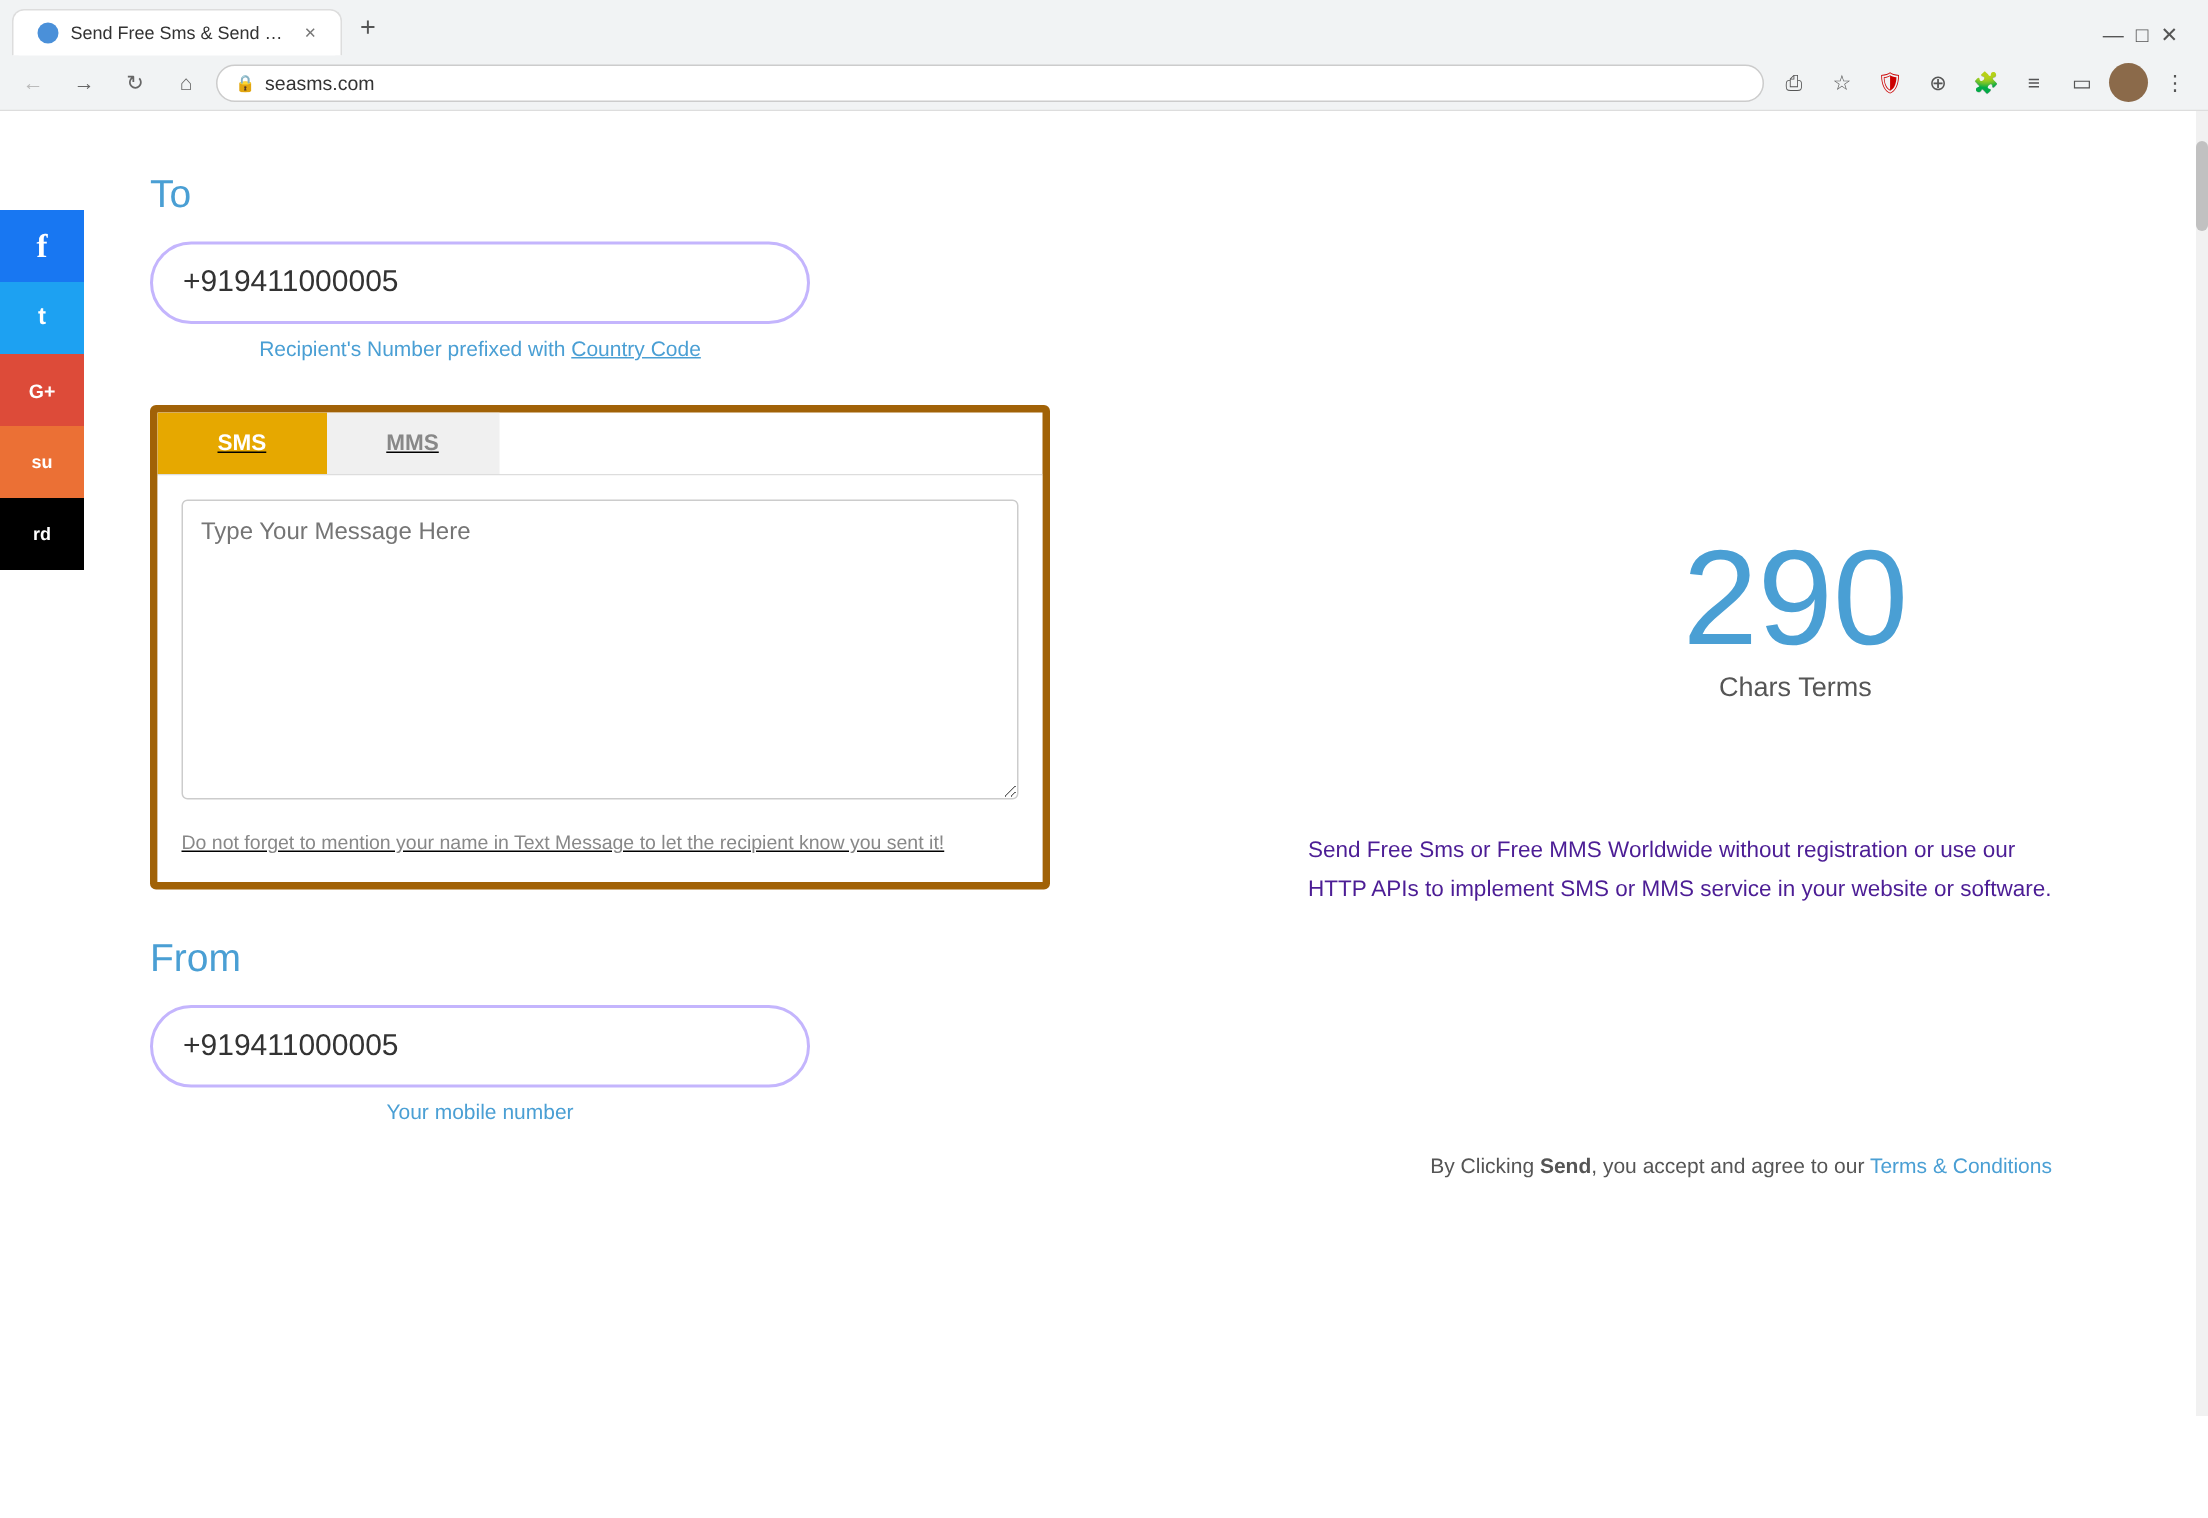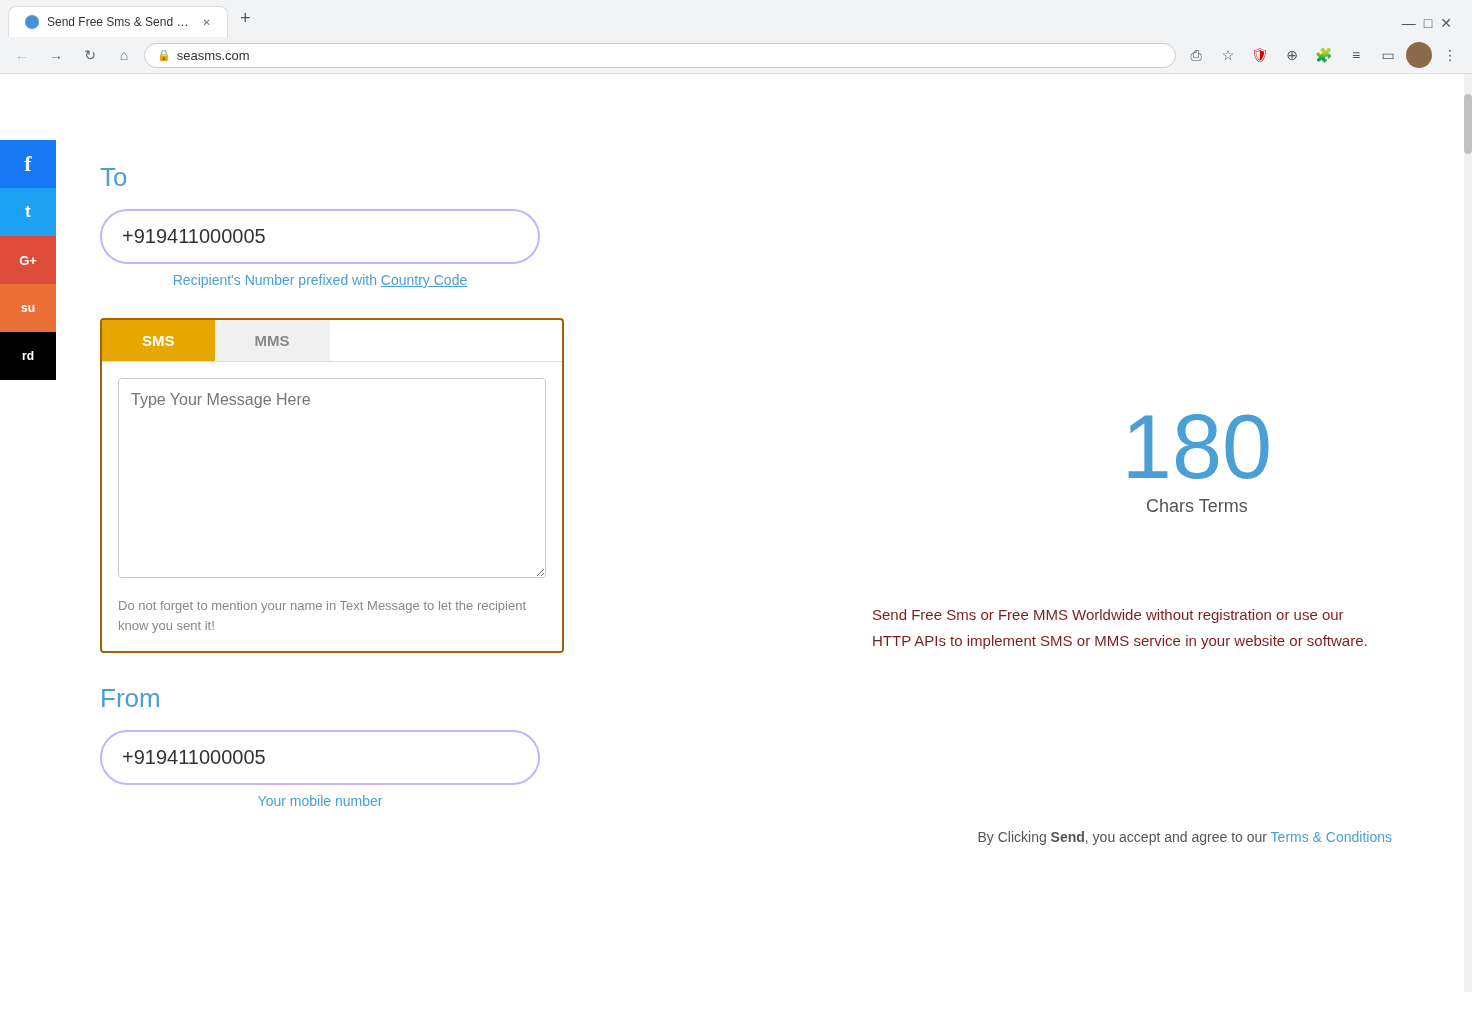--- a/index.html
+++ b/index.html
@@ -146,24 +146,23 @@
       justify-content: center;
       color: #fff;
       font-size: 18px;
       cursor: pointer;
       font-weight: bold;
     }
 
     
     .page-content {
       flex: 1;
-      padding: 40px 80px 40px 100px;
+      padding: 40px 104px 40px 100px;
       min-height: 870px;
       position: relative;
-      margin-top: 48px;
     }
 
     .section-label {
       font-size: 26px;
       color: #4a9fd4;
       font-weight: normal;
       margin-bottom: 16px;
     }
 
     .phone-input {
@@ -185,24 +184,25 @@
       width: 440px;
     }
     .hint-text a {
       color: #4a9fd4;
       text-decoration: underline;
     }
 
     
     .message-container {
       margin-top: 30px;
-      width: 464px;
-      border: 2px solid #a16207;
+      width: 600px;
+      border: 5px solid #a16207;
       border-radius: 4px;
       overflow: hidden;
+      text-decoration: underline;
     }
     .message-tabs {
       display: flex;
       border-bottom: 1px solid #ddd;
     }
     .message-tab {
       padding: 12px 40px;
       font-size: 15px;
       font-weight: bold;
       cursor: pointer;
@@ -258,21 +258,21 @@
       color: #555;
       margin-top: 4px;
     }
 
     .promo-text {
       position: absolute;
       right: 100px;
       top: 480px;
       width: 500px;
       font-size: 15px;
-      color: #7f1d1d;
+      color: #4c1d95;
       line-height: 1.7;
     }
 
     
     .from-section {
       margin-top: 30px;
     }
 
     .terms-text {
       font-size: 14px;
@@ -366,21 +366,21 @@
       <div class="hint-text">
         <span>Your mobile number</span>
       </div>
     </div>
 
     <div class="terms-text">
       <span>By Clicking </span><strong>Send</strong><span>, you accept and agree to our </span><a href="#">Terms &amp; Conditions</a>
     </div>
 
     <div class="chars-counter">
-      <div class="chars-number">180</div>
+      <div class="chars-number">290</div>
       <div class="chars-label">Chars Terms</div>
     </div>
 
     <div class="promo-text">Send Free Sms or Free MMS Worldwide without registration or use our HTTP APIs to implement SMS or MMS service in your website or software.</div>
 
   </div>
 
   <div class="scrollbar">
     <div class="scrollbar-thumb"></div>
   </div>

